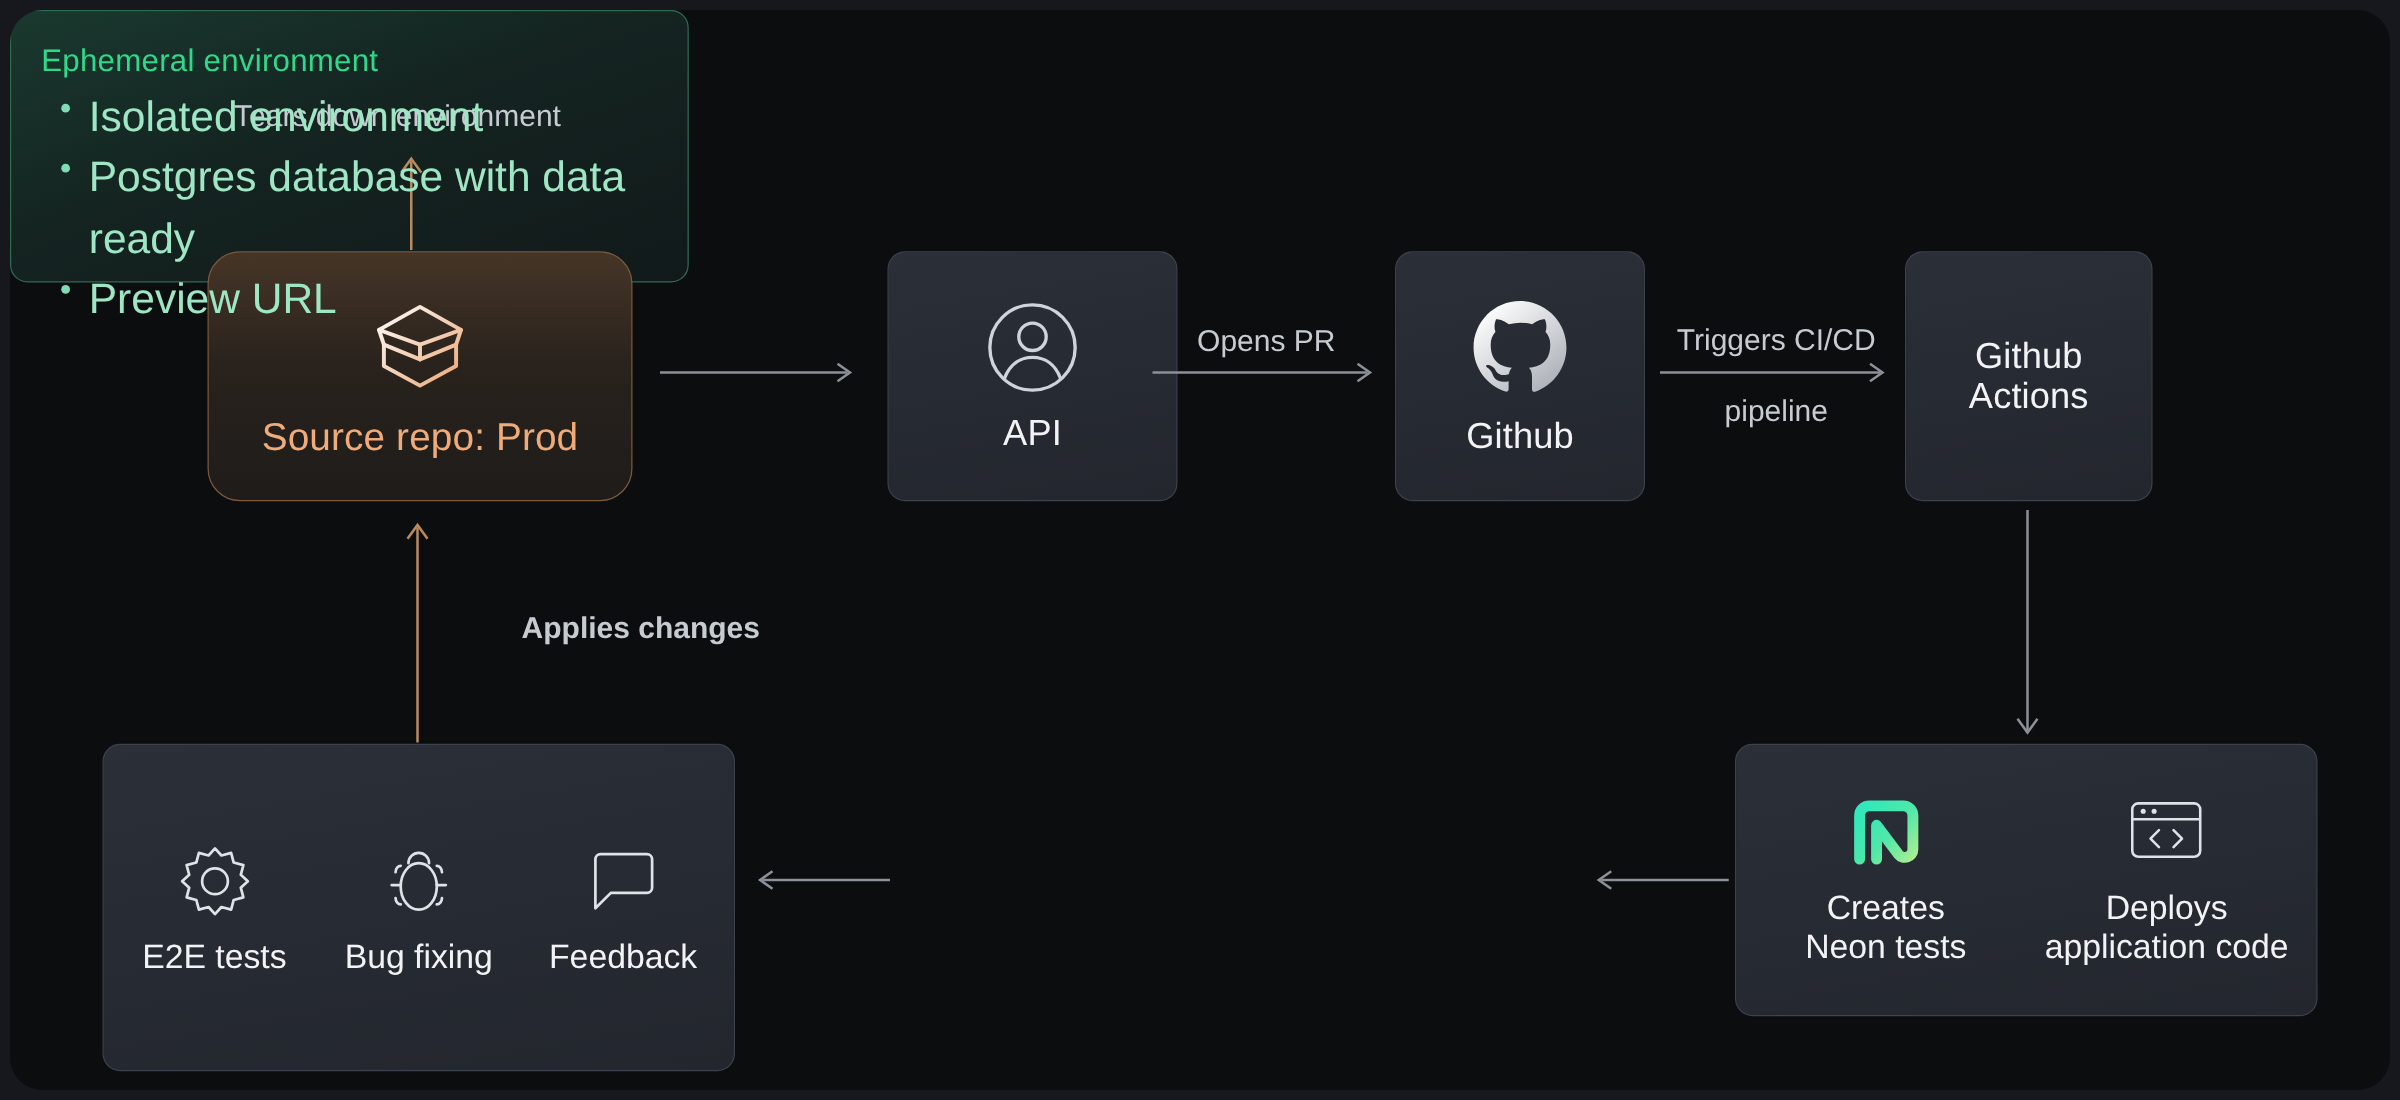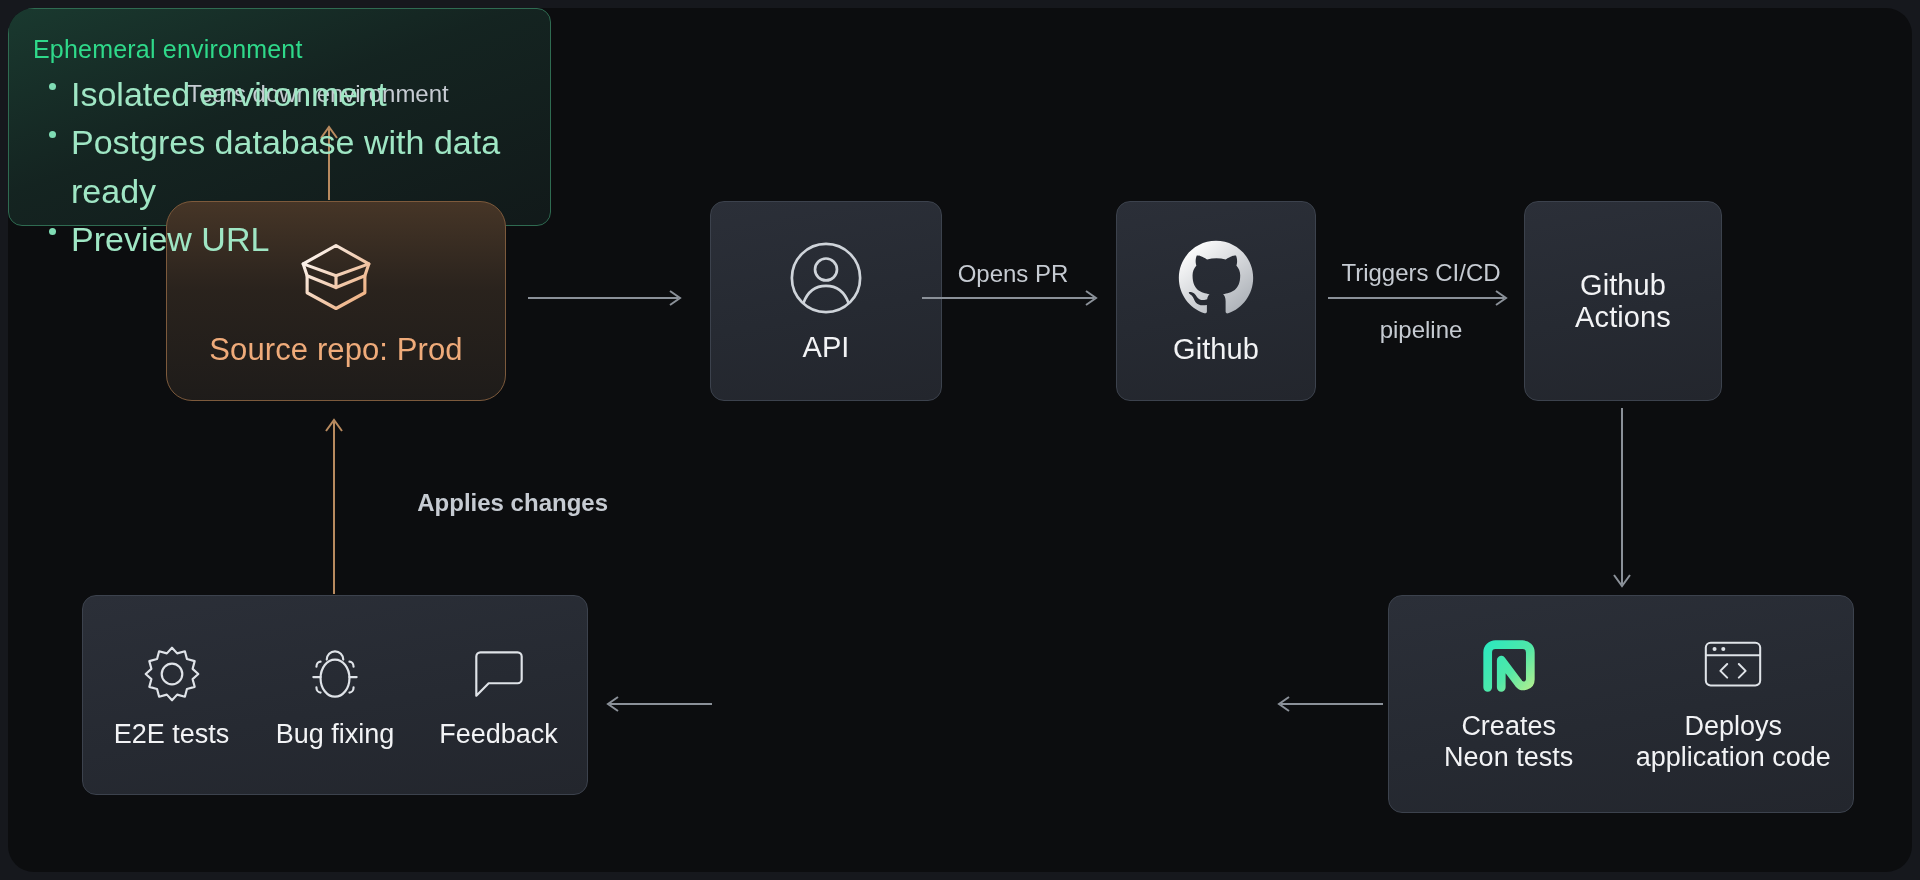--- a/index.html
+++ b/index.html
@@ -76,21 +76,21 @@
   #actions-node { left: 1516px; top: 193px; width: 198px; height: 200px; }
 
   #api-node .node-label,
   #github-node .node-label { margin-top: 14px; }
 
   
   #tools-node {
     left: 74px;
     top: 587px;
     width: 506px;
-    height: 200px;
+    height: 262px;
     flex-direction: row;
     justify-content: space-evenly;
     align-items: center;
   }
   .tool {
     display: flex;
     flex-direction: column;
     align-items: center;
     gap: 12px;
     width: 150px;

